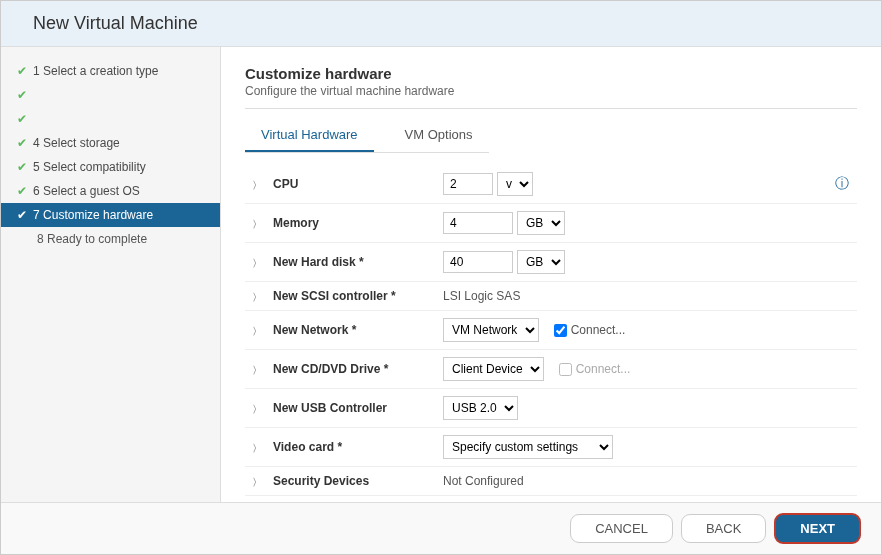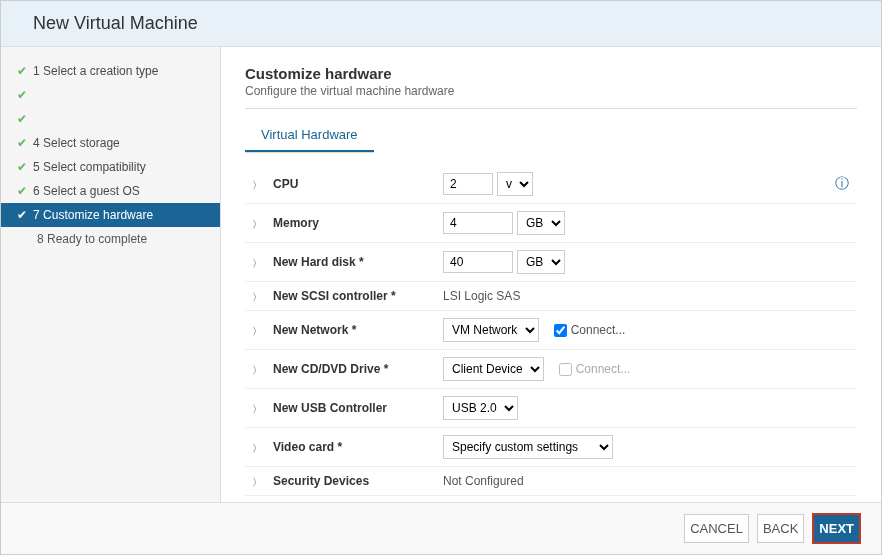--- a/index.html
+++ b/index.html
@@ -25,21 +25,21 @@
     .add-device-btn { float: right; padding: 5px 12px; background: #fff; border: 1px solid #1a6496; color: #1a6496; font-size: 12px; cursor: pointer; margin-bottom: 8px; }
     .hw-table { width: 100%; border-collapse: collapse; }
     .hw-row { border-bottom: 1px solid #eee; }
     .hw-row td { padding: 7px 8px; vertical-align: middle; font-size: 12px; color: #333; }
     .hw-row td:first-child { width: 20px; color: #999; }
     .hw-row td:nth-child(2) { width: 170px; color: #333; font-weight: bold; }
     .hw-row td:nth-child(3) { color: #555; }
     .input-sm { border: 1px solid #ccc; padding: 3px 6px; width: 70px; font-size: 12px; }
     .select-sm { border: 1px solid #ccc; padding: 3px 4px; font-size: 12px; background: #fff; }
     .dialog-footer { padding: 10px 20px; border-top: 1px solid #ddd; display: flex; justify-content: flex-end; gap: 8px; align-items: center; background: #f9f9f9; }
-    .btn { padding: 6px 5px; font-size: 13px; cursor: pointer; border-radius: 0; }
+    .btn { padding: 6px 24px; font-size: 13px; cursor: pointer; border-radius: 9px; }
     .btn-cancel { background: #fff; border: 1px solid #ccc; color: #555; }
     .btn-back { background: #fff; border: 1px solid #ccc; color: #555; }
     .btn-next { background: #1a6496; border: 2px solid #c0392b; color: #fff; font-weight: 600; }
     .info-icon { color: #1a6496; font-size: 14px; }
     .tabs-area { display: flex; justify-content: space-between; align-items: flex-start; }
     .tabs-right { display: flex; align-items: center; }
     .vm-value { display: flex; align-items: center; gap: 4px; }
   </style>
 </head>
 <body>
@@ -83,20 +83,21 @@
     <div class="main-content">
       <div class="main-header">
         <h2>Customize hardware</h2>
         <p>Configure the virtual machine hardware</p>
       </div>
       <hr class="separator">
       <div class="tabs-area">
         <div class="tabs">
 
         <div class="tab active">Virtual Hardware</div>
+            <div class="tab">VM Options</div>
           </div>
       </div>
       <table class="hw-table">
         <tbody id="hw-tbody">
 
         <tr class="hw-row">
               <td><span style="color:#999;font-size:10px;">〉</span></td>
               <td>CPU</td>
               <td>
                 <div class="vm-value">

